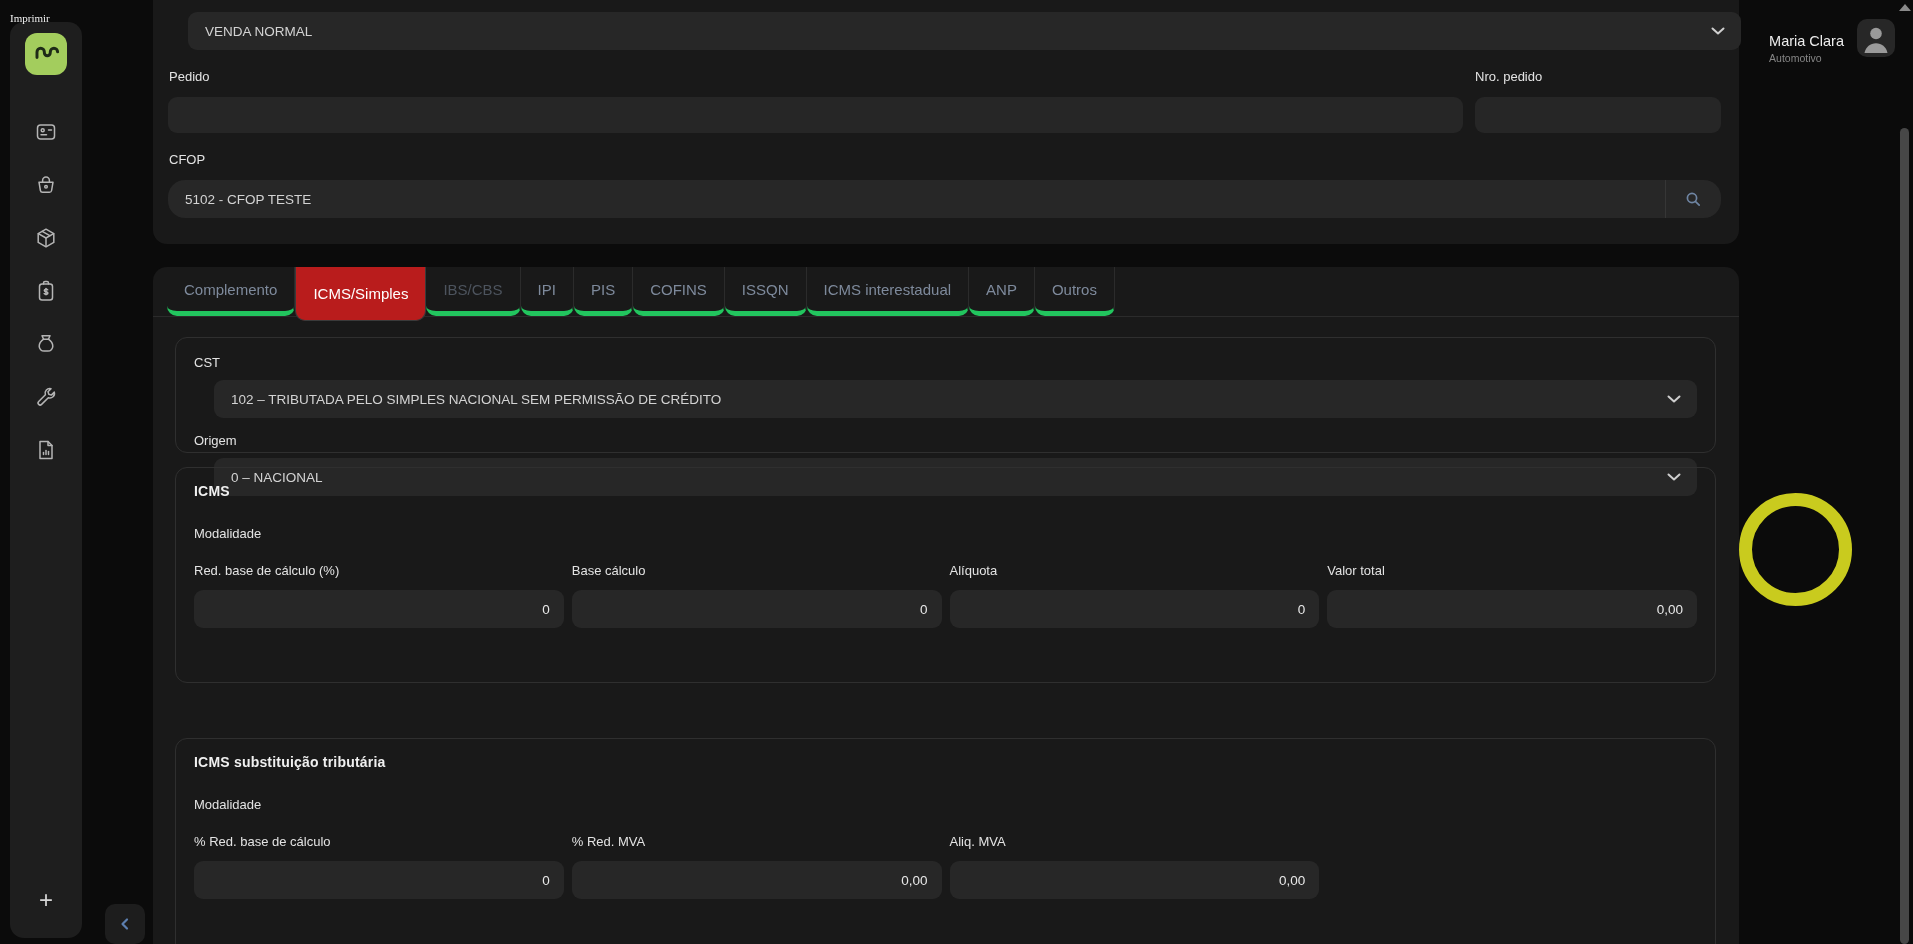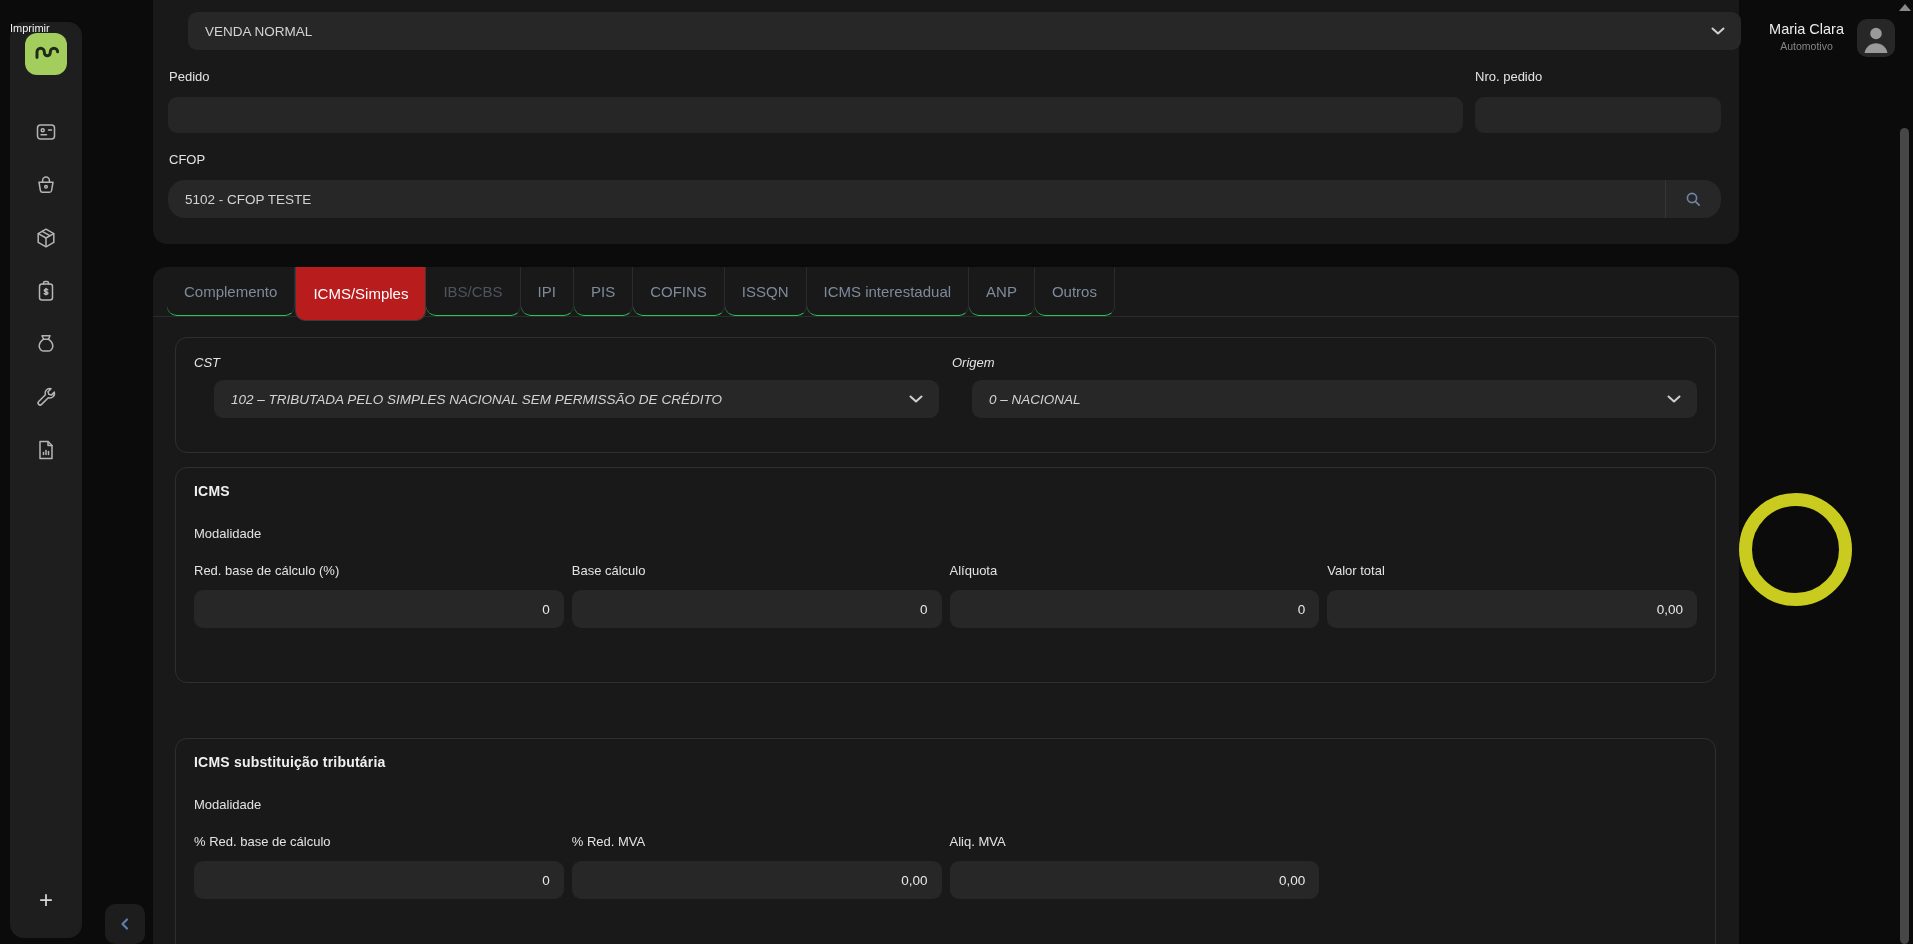--- a/index.html
+++ b/index.html
@@ -7,21 +7,21 @@
   body {
     background:#0b0b0b;
     font-family:"Liberation Sans", sans-serif;
     color:#e6e6e6;
     position:relative;
     overflow:hidden;
   }
   svg { display:block; }
 
   
-  .print-tooltip { position:absolute; left:10px; top:22px; font-size:11px; color:#f2f2f2; z-index:30; }
+  .print-tooltip { position:absolute; left:10px; top:12px; font-size:11px; color:#f2f2f2; z-index:30;font-family:Liberation Serif, serif; }
 
   
   .sidebar {
     position:absolute; left:10px; top:22px; width:72px; height:916px;
     background:#1e1e1e; border-radius:14px; z-index:20;
   }
   .logo {
     width:42px; height:42px; border-radius:12px; background:#a3cd5d;
     margin:11px auto 0 auto; display:flex; align-items:center; justify-content:center;
   }
@@ -75,49 +75,49 @@
   .cfop-search {
     width:56px; border-left:1px solid #363636; display:flex; align-items:center; justify-content:center;
     cursor:pointer; border-radius:0 9px 9px 0;
   }
 
   
   .tabs { display:flex; align-items:flex-start; height:50px; padding-left:14px; border-bottom:1px solid #2b2b2b; }
   .tab {
     height:49px; display:flex; align-items:center; padding:0 17px;
     font-size:15px; color:#7e8a9c; cursor:pointer;
-    border-right:1px solid #2b2b2b; border-bottom:1px solid #22c55e;
+    border-right:1px solid #2b2b2b; border-bottom:5px solid #22c55e;
     border-radius:0 0 10px 10px;
   }
   .tab.active {
     height:54px; background:#b91c1c; color:#ffffff;
     border:1px solid #3a3a3a; border-top:none; margin-bottom:-5px; position:relative; z-index:2;text-align:center;
   }
   .tab.disabled { color:#4d545e; cursor:default; }
 
   
   .panel {
     position:absolute; left:22px; width:1541px;
     border:1px solid #2f2f2f; border-radius:12px; padding:15px 18px;
   }
   .panel-cst { top:70px; height:116px; }
   .panel-icms { top:200px; height:216px; }
   .panel-st { top:471px; height:262px; }
 
-  .two-col { display:grid; grid-template-columns:1fr 1fr; gap:13px;font-style:italic; }
+  .two-col { display:grid; grid-template-columns:1fr; gap:13px; }
   .four-col { display:grid; grid-template-columns:repeat(4,1fr); gap:8px; margin-top:20px; }
   .col .selectbox { margin-top:9px; }
   .panel-title { font-size:14px; font-weight:700; color:#f0f0f0; letter-spacing:.2px; }
   .modal-label { display:block; margin-top:27px; }
   .panel .full-select { margin-top:11px; }
   .four-col .inputbox { margin-top:11px; height:38px; }
 
   
   .user-box { position:absolute; top:19px; right:18px; display:flex; gap:13px; align-items:flex-start; z-index:10; }
-  .user-texts { text-align:center; padding-top:2px; }
+  .user-texts { text-align:left; padding-top:2px;margin-top:12px; }
   .user-name { font-size:14.5px; color:#ececec; }
   .user-role { font-size:10.5px; color:#868686; margin-top:3px; }
   .avatar { width:38px; height:38px; border-radius:10px; background:#272727; overflow:hidden; display:flex; align-items:flex-end; justify-content:center; }
 
   .scroll-thumb { position:absolute; left:1900px; top:128px; width:9px; height:816px; background:#474747; border-radius:5px; }
   .scroll-arrow {
     position:absolute; left:1899px; top:4px; width:0; height:0;
     border-left:6px solid transparent; border-right:6px solid transparent; border-bottom:7px solid #8a8a8a;
   }
 

